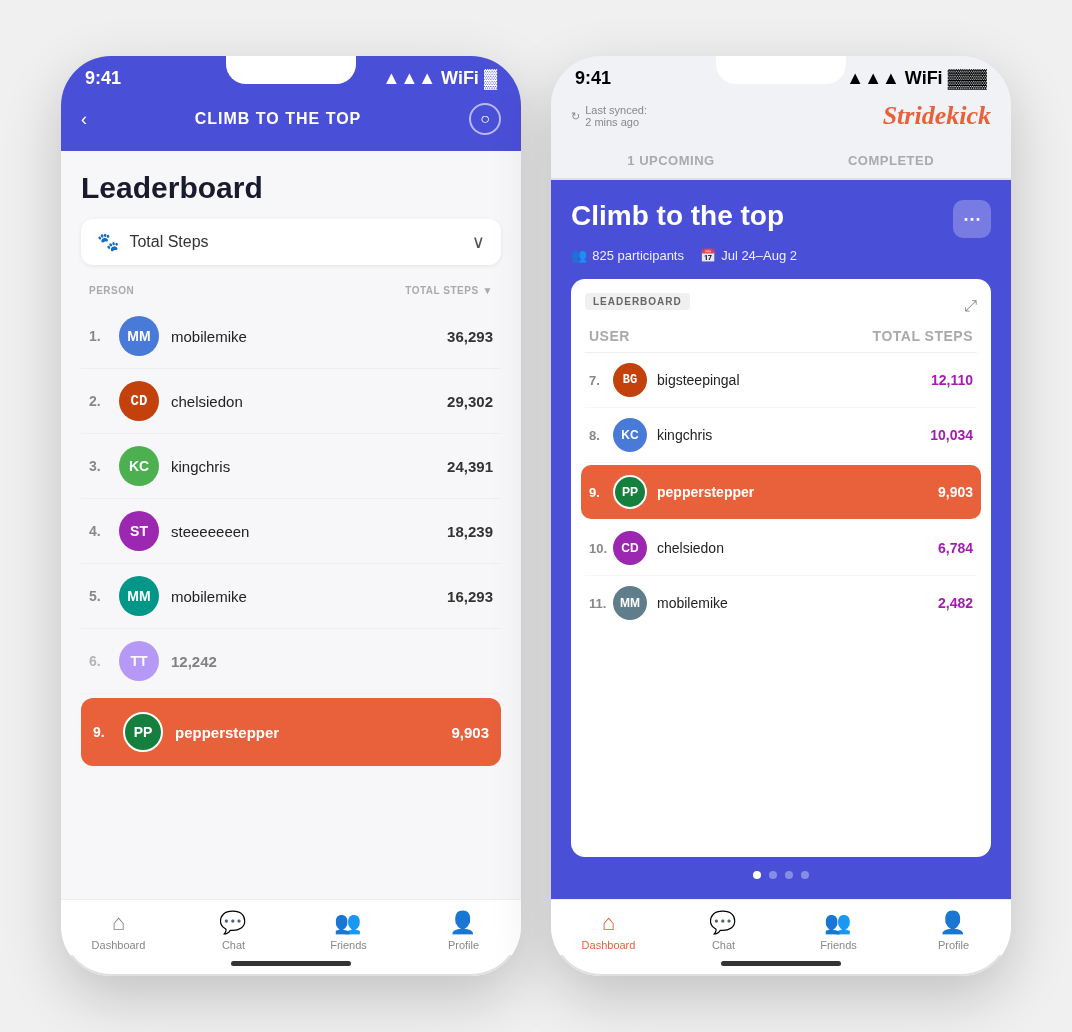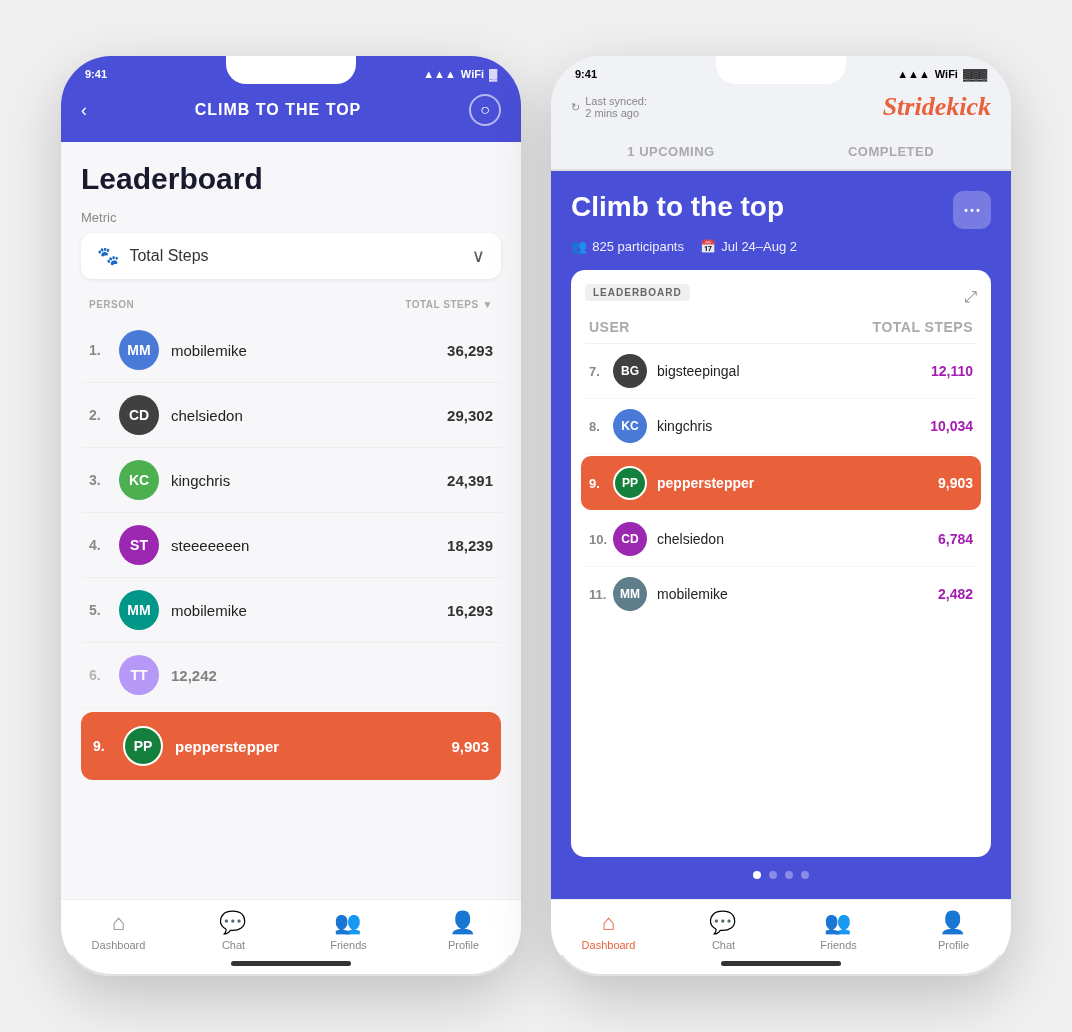--- a/index.html
+++ b/index.html
@@ -40,21 +40,21 @@
       height: 28px;
       background: #fff;
       border-radius: 0 0 20px 20px;
       z-index: 10;
     }
     .phone-status-bar {
       display: flex;
       justify-content: space-between;
       align-items: center;
       padding: 12px 24px 4px;
-      font-size: 11px;
+      font-size: 18px;
       font-weight: 600;
       color: #000;
       background: transparent;
       position: relative;
       z-index: 5;
     }
     .phone-status-bar.white-bar {
       color: #fff;
     }
     .status-icons {
@@ -456,21 +456,21 @@
       height: 8px;
       border-radius: 50%;
       background: rgba(255,255,255,0.35);
     }
     .dot.active {
       background: #fff;
     }
 
     
     .av-orange { background: #15803d; }
-    .av-pink { background: #404040; }
+    .av-pink { background: #c2410c; font-family: Liberation Mono, monospace; }
     .av-blue { background: #4A7AD8; }
     .av-green { background: #4CAF50; }
     .av-purple { background: #9C27B0; }
     .av-teal { background: #009688; }
     .av-amber { background: #8b5cf6; }
     .av-gray { background: #607D8B; }
   </style>
 </head>
 <body>
 
@@ -491,21 +491,20 @@
     <div class="phone-header">
       <span class="back-btn">‹</span>
       <span class="header-title">CLIMB TO THE TOP</span>
       <div class="header-icon">
         <span>○</span>
       </div>
     </div>
 
     <div class="phone-content">
       <div class="leaderboard-title">Leaderboard</div>
-      <div class="metric-label">Metric</div>
 
       <div class="metric-selector">
         <div class="metric-selector-left">
           <span class="metric-icon">🐾</span>
           <span>Total Steps</span>
         </div>
         <span class="chevron-down">∨</span>
       </div>
 
       <div class="table-header">

